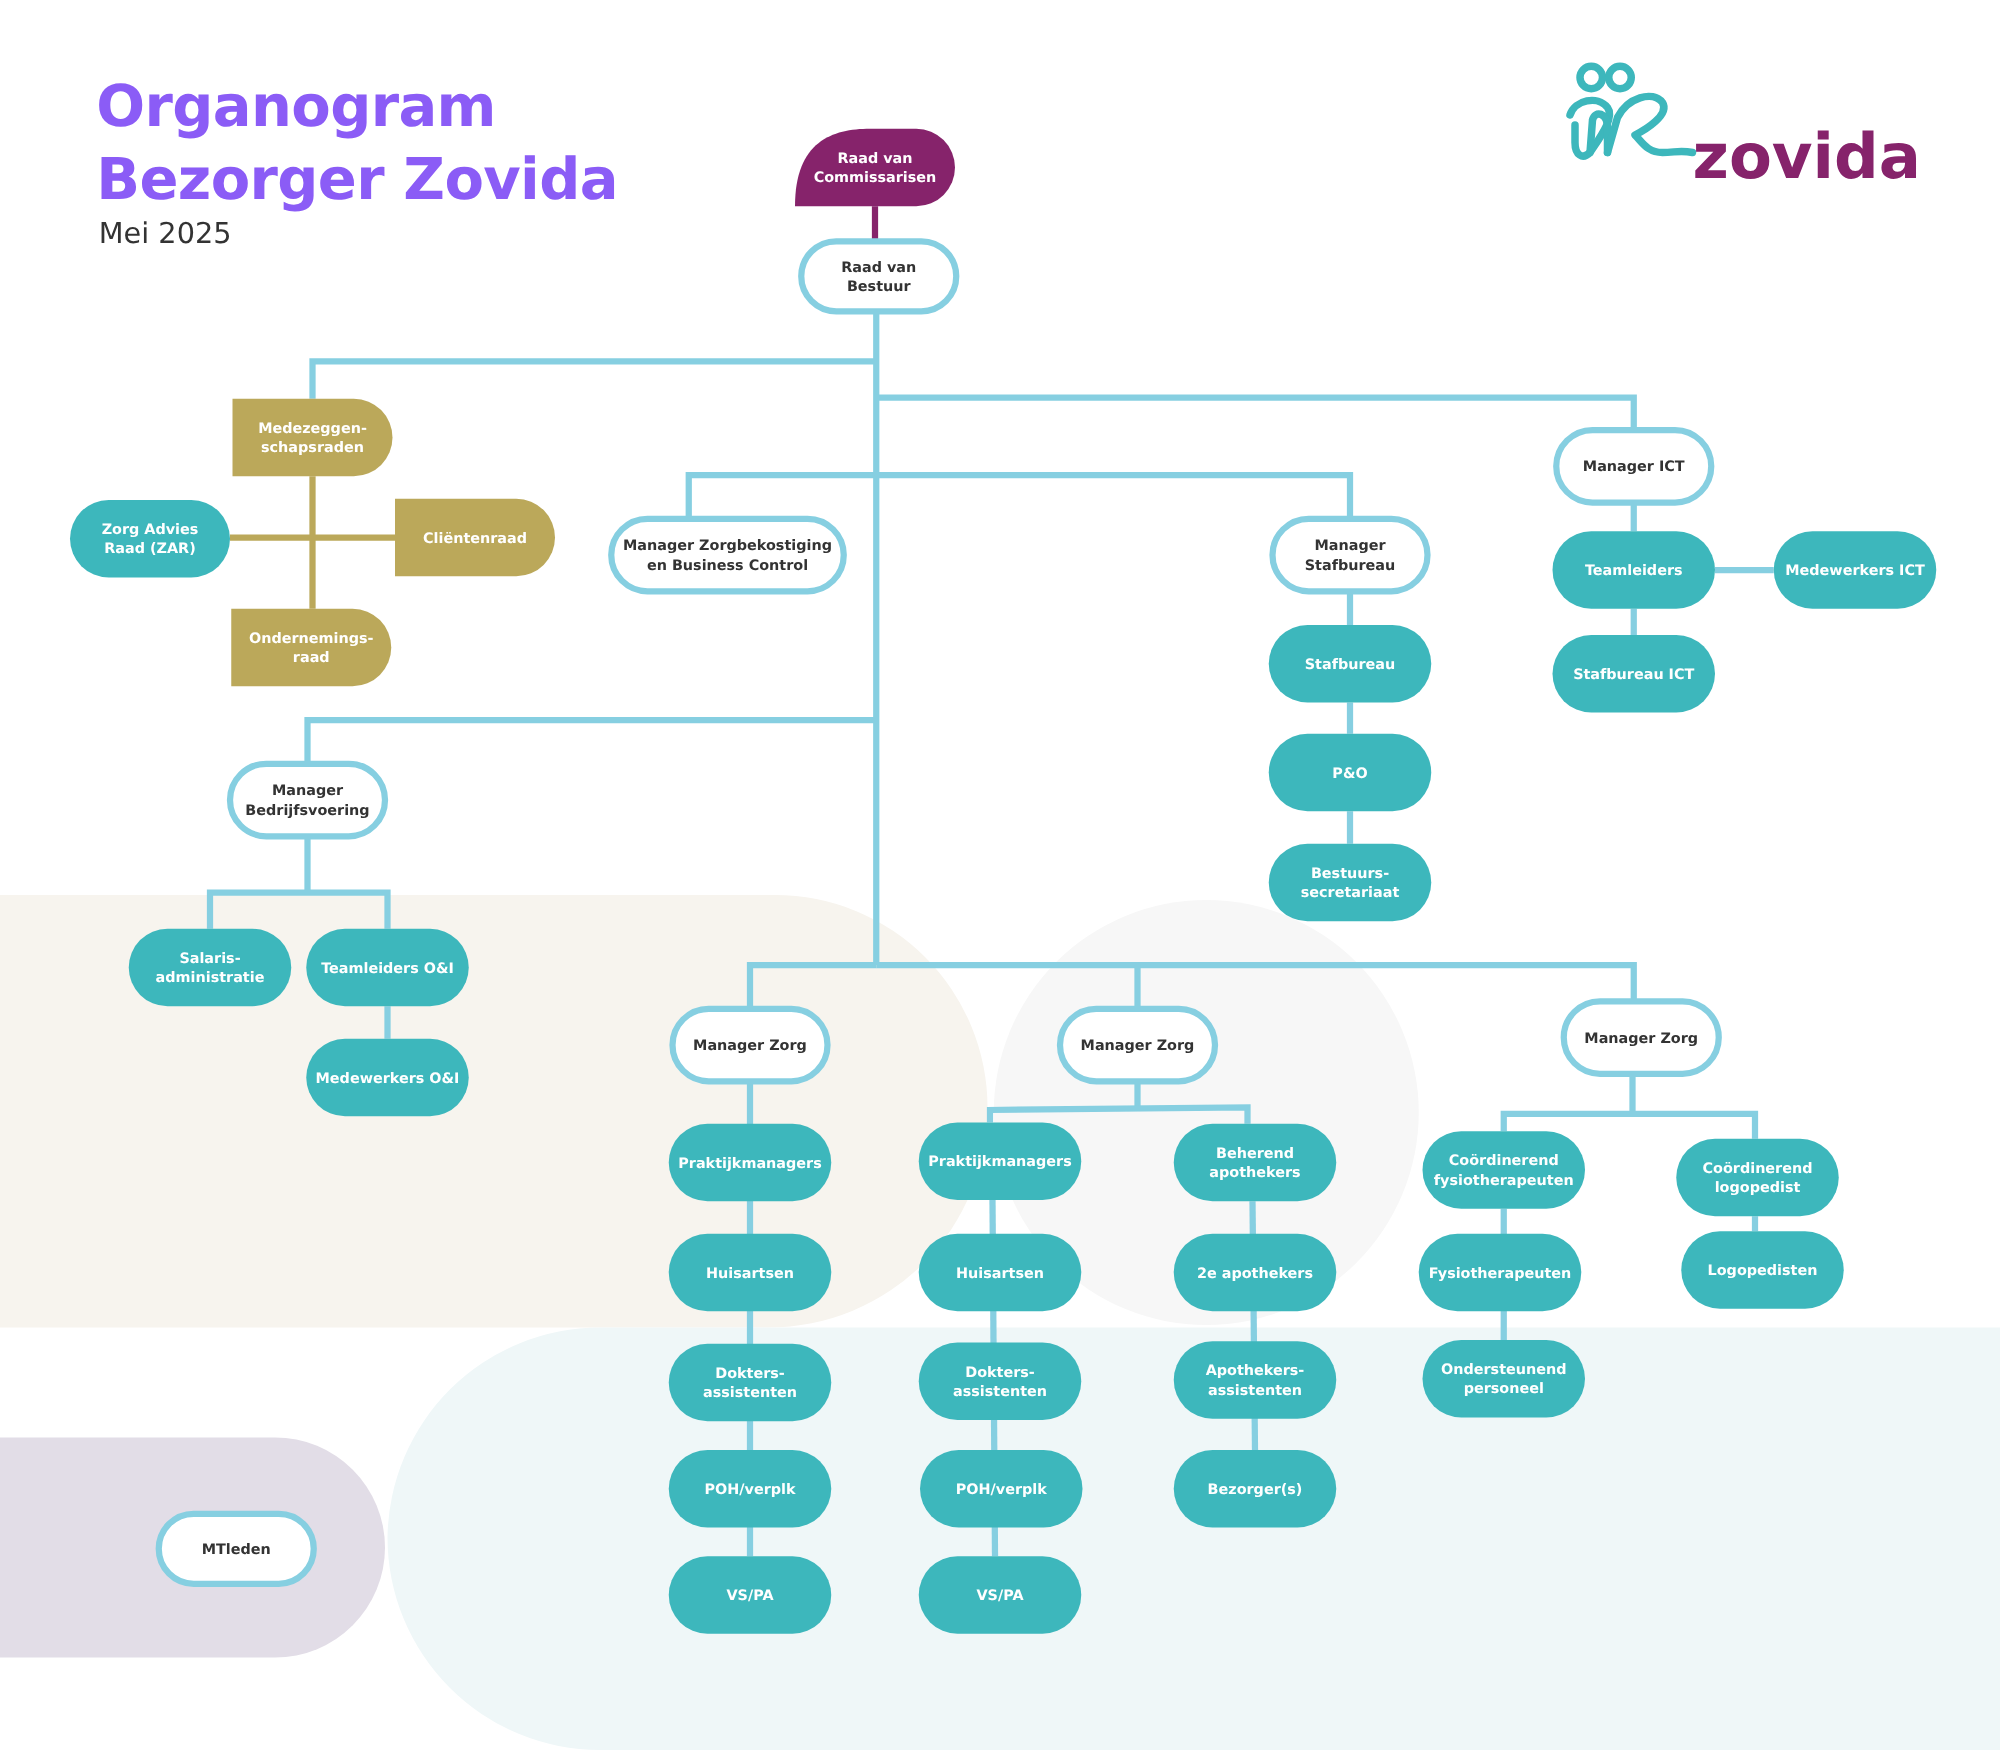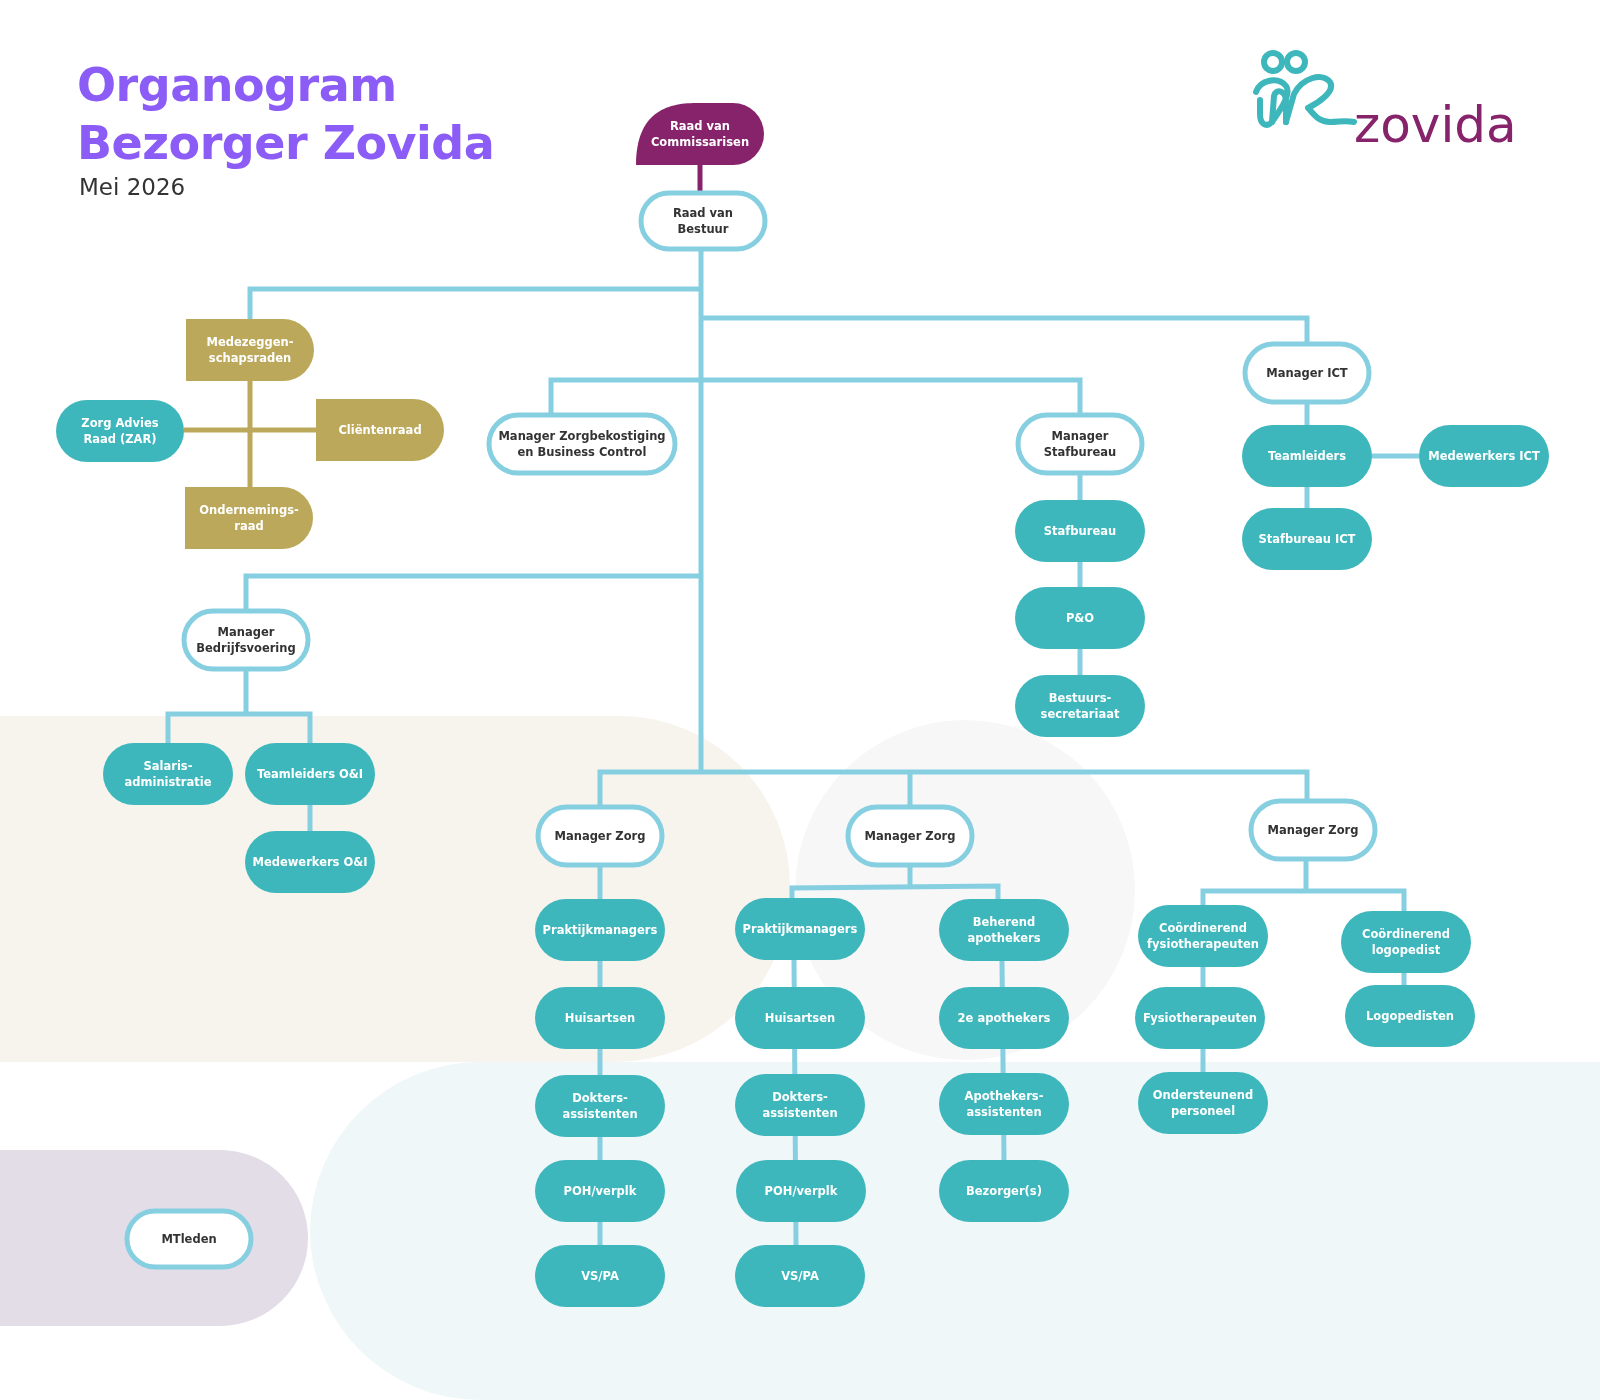--- a/index.html
+++ b/index.html
@@ -6,21 +6,21 @@
   body { width: 1600px; height: 1400px; position: relative; overflow: hidden;
          font-family: "DejaVu Sans", "Liberation Sans", sans-serif; }
   #stage { position: absolute; left: 0; top: 0; width: 1600px; height: 1400px; }
   .title { position: absolute; left: 77px; top: 56px; color: #8b5cf6;
            font-family: "DejaVu Sans", sans-serif; font-weight: bold;
            font-size: 46px; line-height: 58px; letter-spacing: -0.5px; }
   .subtitle { position: absolute; left: 79px; top: 174px; color: #333333;
               font-family: "DejaVu Sans", sans-serif; font-size: 23px; }
   .logo { position: absolute; left: 1252px; top: 48px; width: 280px; height: 110px; }
   .logo-text { position: absolute; left: 1354px; top: 96px; color: #86236b;
-               font-family: "DejaVu Sans", sans-serif; font-weight: normal; font-size: 50px;
+               font-family: "DejaVu Sans", sans-serif; font-weight: bold; font-size: 50px;
                letter-spacing: 0px; text-align: right; }
   svg text { font-family: "DejaVu Sans", "Liberation Sans", sans-serif; font-weight: bold; }
 </style>
 </head>
 <body>
 
 <div id="stage">
   <svg id="chart" width="1600" height="1400" viewBox="0 0 1600 1400" xmlns="http://www.w3.org/2000/svg">
     <g id="bg-layer">
       <path d="M0 716 L620 716 A170 170 0 0 1 790 886 L790 886 A175 175 0 0 1 615 1062 L0 1062 Z" fill="#f7f4ee"></path>
@@ -246,21 +246,21 @@
           <rect x="127" y="1211" width="124" height="56" rx="28" ry="28" fill="#ffffff" stroke="#86cfe1" stroke-width="5"></rect>
           <text x="189" y="1243" text-anchor="middle" font-size="11.5" fill="#333333">MTleden</text>
         </g>
       </g>
   </svg>
 
   <div class="title">
     <div>Organogram</div>
     <div>Bezorger Zovida</div>
   </div>
-  <div class="subtitle">Mei 2026</div>
+  <div class="subtitle">Mei 2025</div>
 
   <svg class="logo" viewBox="0 0 280 110">
     <g fill="none" stroke="#3db7bc" stroke-width="6" stroke-linecap="round" stroke-linejoin="round">
       <circle cx="21" cy="14" r="9"></circle>
       <circle cx="44" cy="14" r="9"></circle>
       <path d="M4 44 C 8 32, 26 28, 34 38 C 40 46, 28 62, 20 74 C 14 80, 8 76, 8 66 L 8 52"></path>
       <path d="M20 74 L 22 48 C 24 40, 34 42, 34 54 L 34 74"></path>
       <path d="M34 74 L 42 46 C 50 30, 70 24, 78 34 C 84 44, 64 56, 56 60 C 62 66, 66 74, 78 74 C 88 74, 92 72, 102 74"></path>
     </g>
   </svg>

